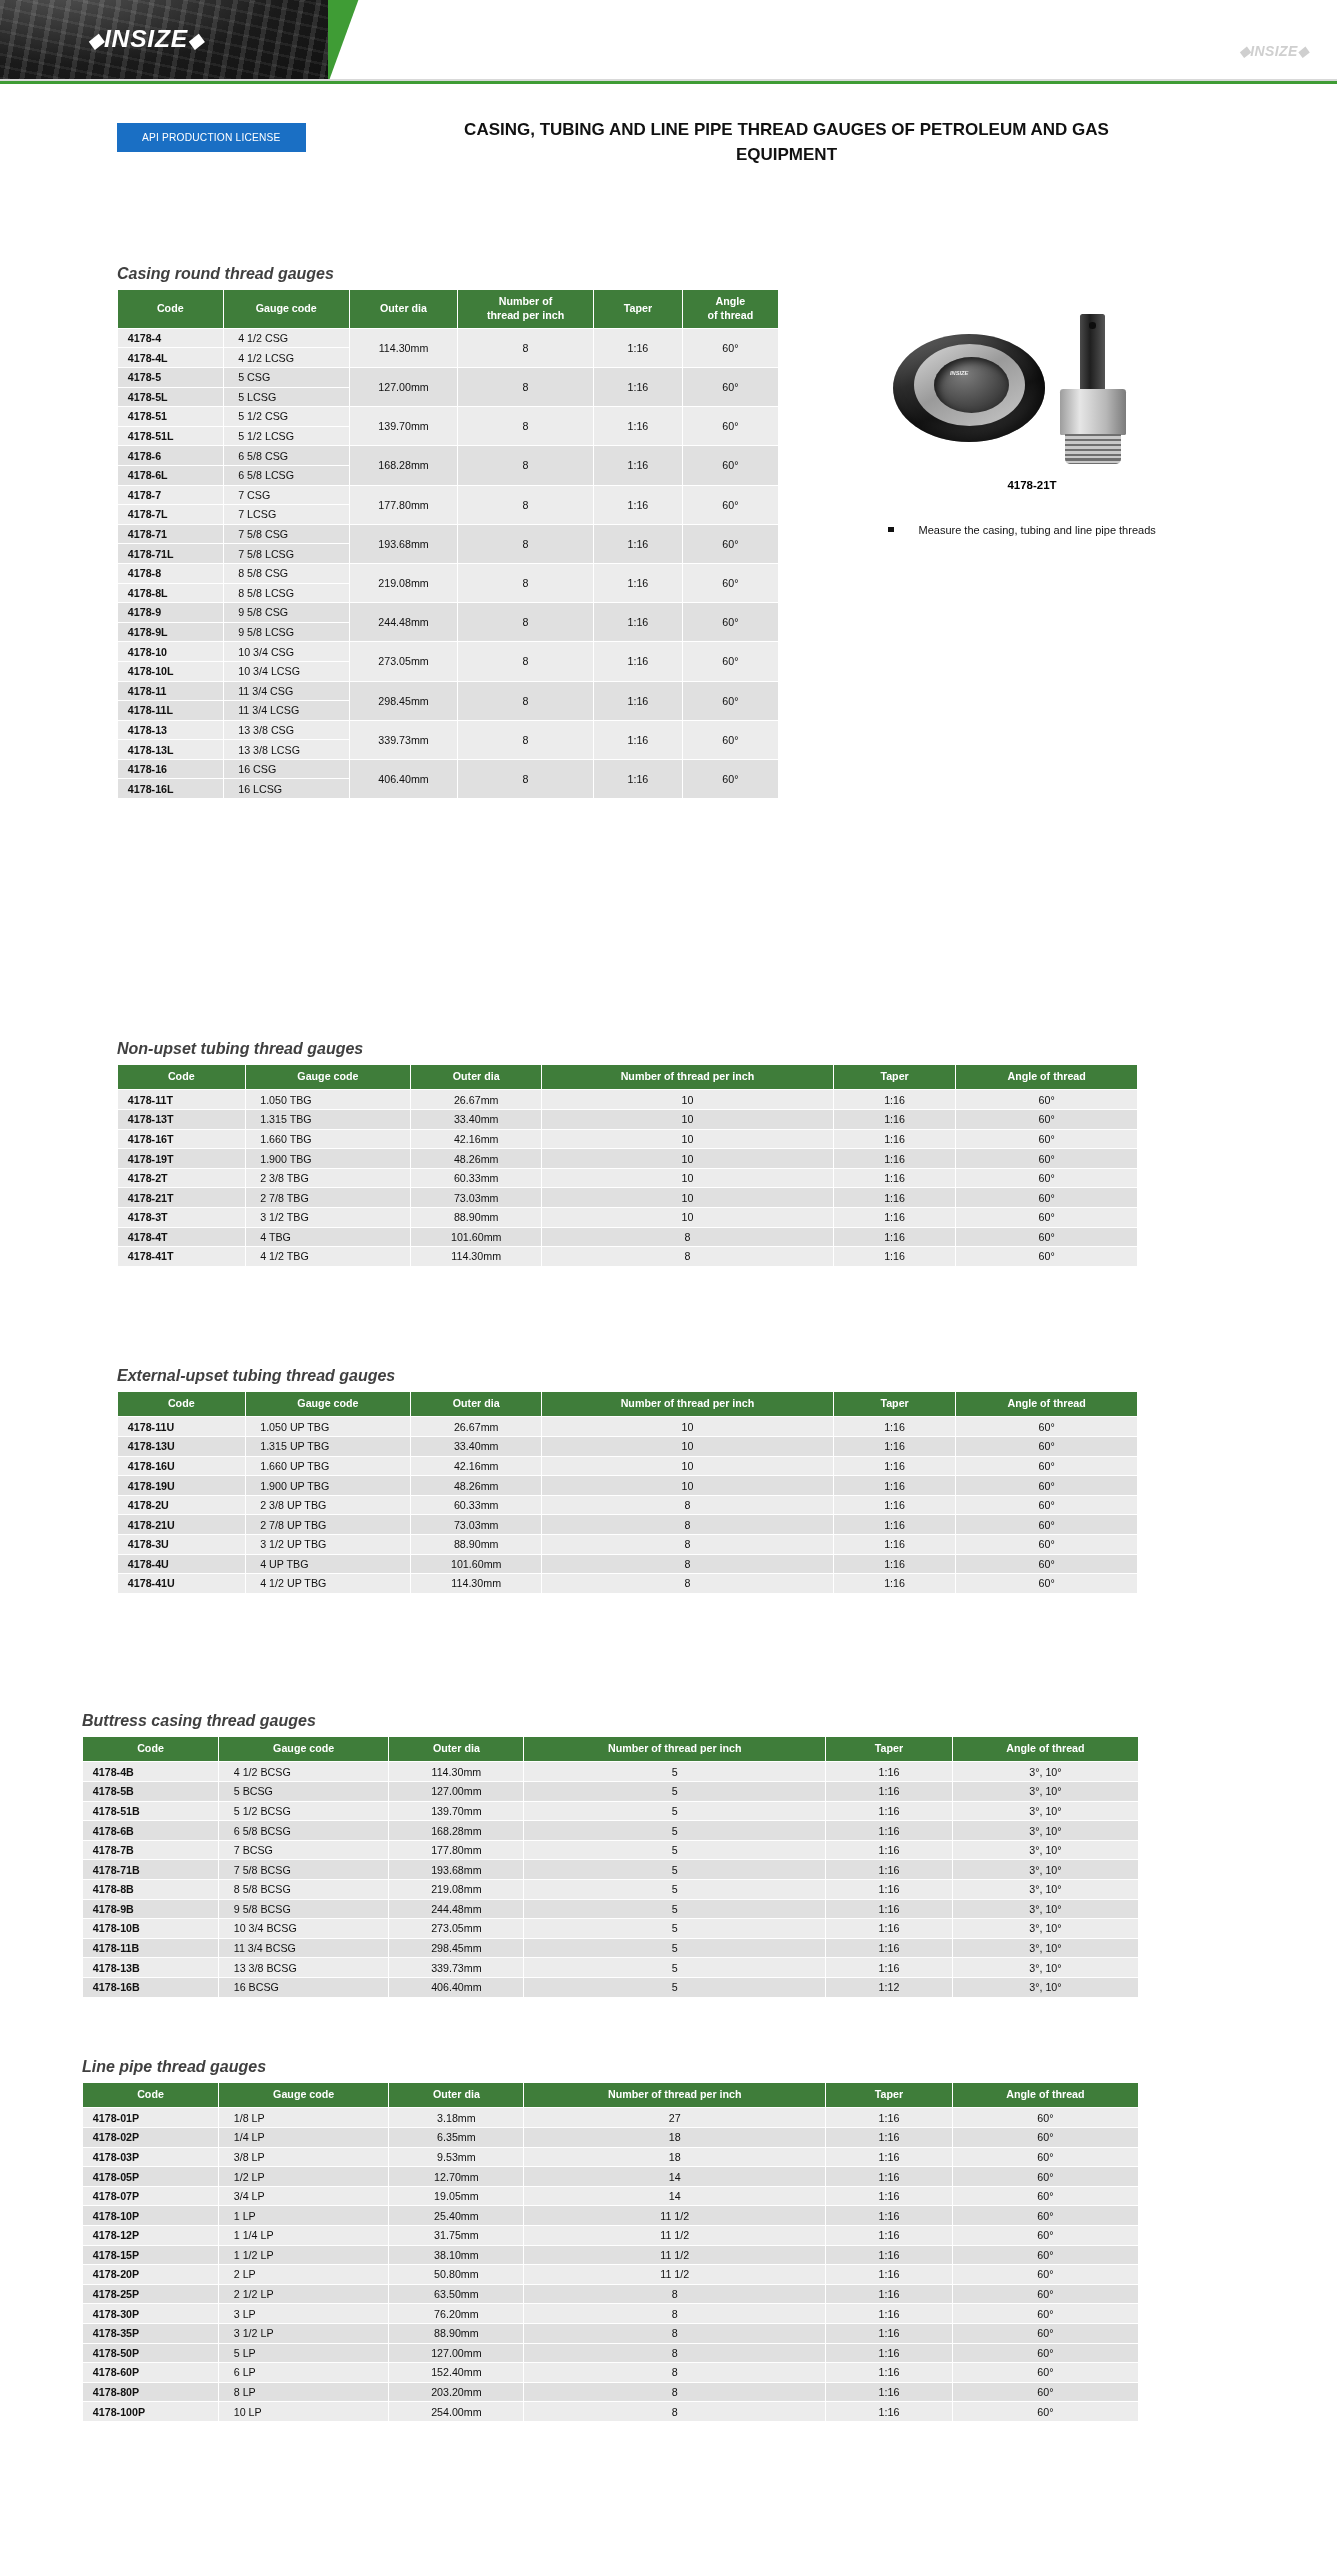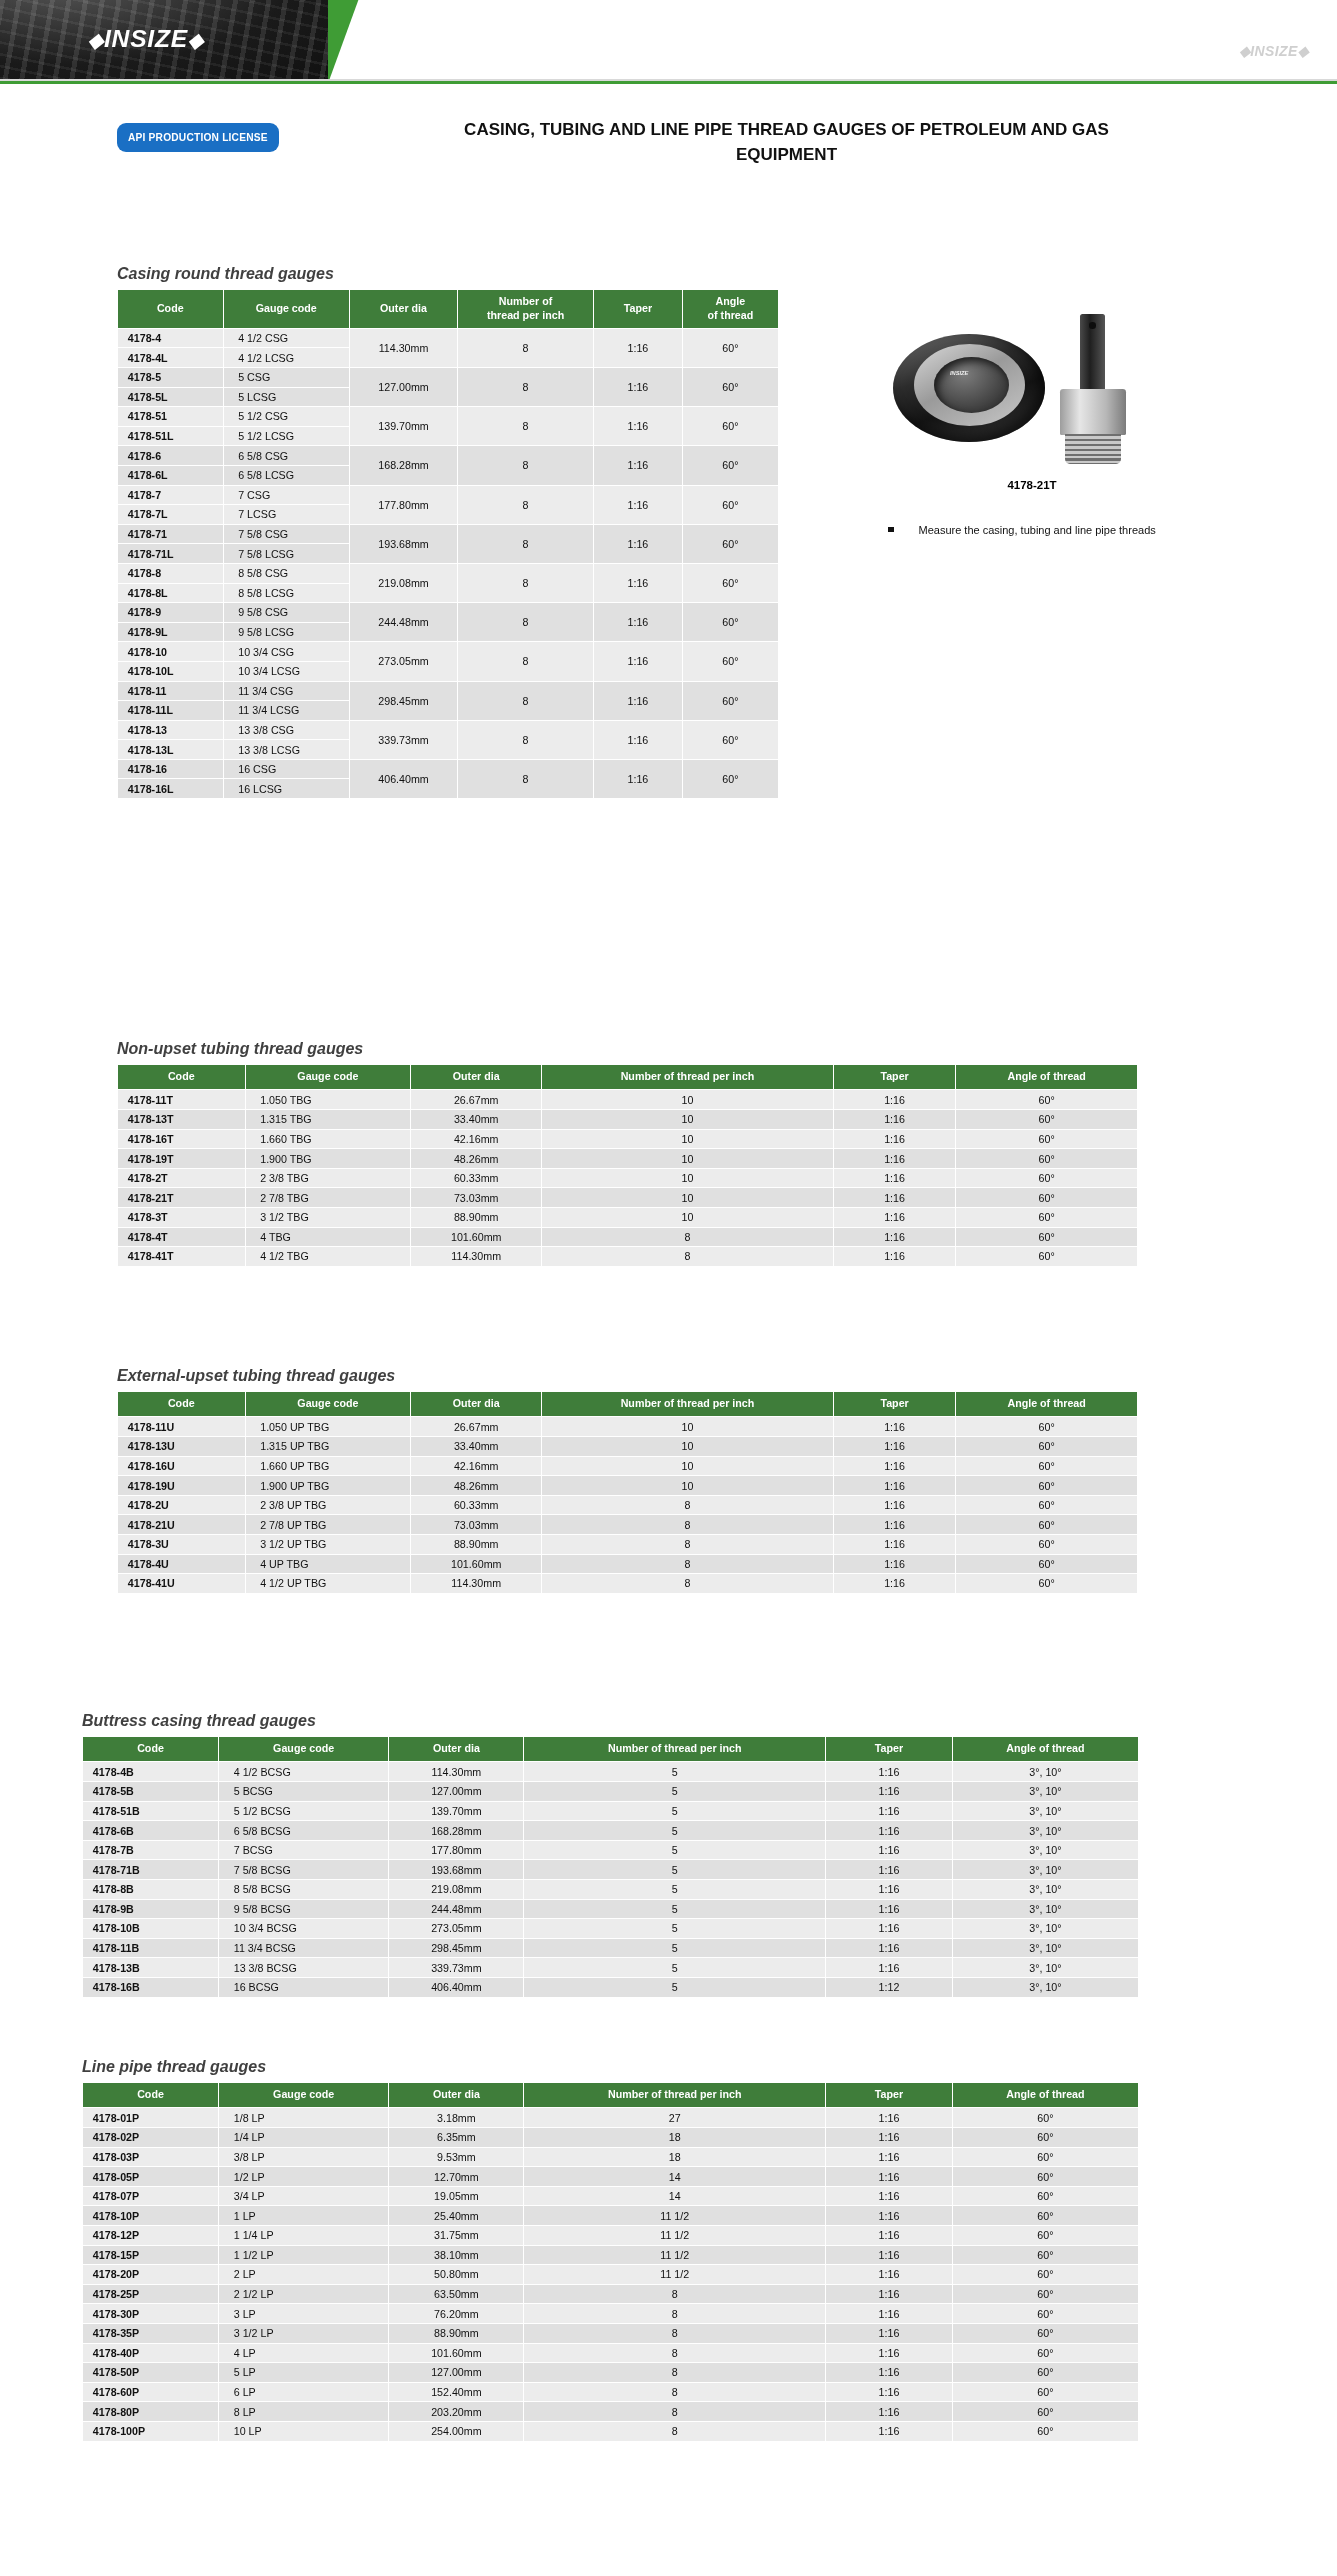--- a/index.html
+++ b/index.html
@@ -77,24 +77,23 @@
     left: 0; top: 79px;
     width: 1337px; height: 2.5px;
     background: #d9d9d9;
   }
   .license-badge {
     position: absolute;
     left: 117px; top: 123px;
     background: #1a6fc4;
     color: #fff;
     font-size: 10.2px;
-    font-weight: bold;
-    padding: 9px 11px;
+    font-weight: normal;
+    padding: 9px 25px;
     letter-spacing: 0.2px;
-    border-radius: 9px;
   }
   .doc-title {
     position: absolute;
     left: 459px; top: 118px;
     width: 655px;
     text-align: center;
     font-size: 17px;
     font-weight: bold;
     line-height: 1.45;
     color: #111;
@@ -897,28 +896,20 @@
           <td class="angle">60°</td>
         </tr>
         <tr class="alt">
           <td class="code">4178-35P</td>
           <td class="gcode">3 1/2 LP</td>
           <td class="outer">88.90mm</td>
           <td class="tpi">8</td>
           <td class="taper">1:16</td>
           <td class="angle">60°</td>
         </tr>
-        <tr>
-          <td class="code">4178-40P</td>
-          <td class="gcode">4 LP</td>
-          <td class="outer">101.60mm</td>
-          <td class="tpi">8</td>
-          <td class="taper">1:16</td>
-          <td class="angle">60°</td>
-        </tr>
         <tr class="alt">
           <td class="code">4178-50P</td>
           <td class="gcode">5 LP</td>
           <td class="outer">127.00mm</td>
           <td class="tpi">8</td>
           <td class="taper">1:16</td>
           <td class="angle">60°</td>
         </tr>
         <tr>
           <td class="code">4178-60P</td>

